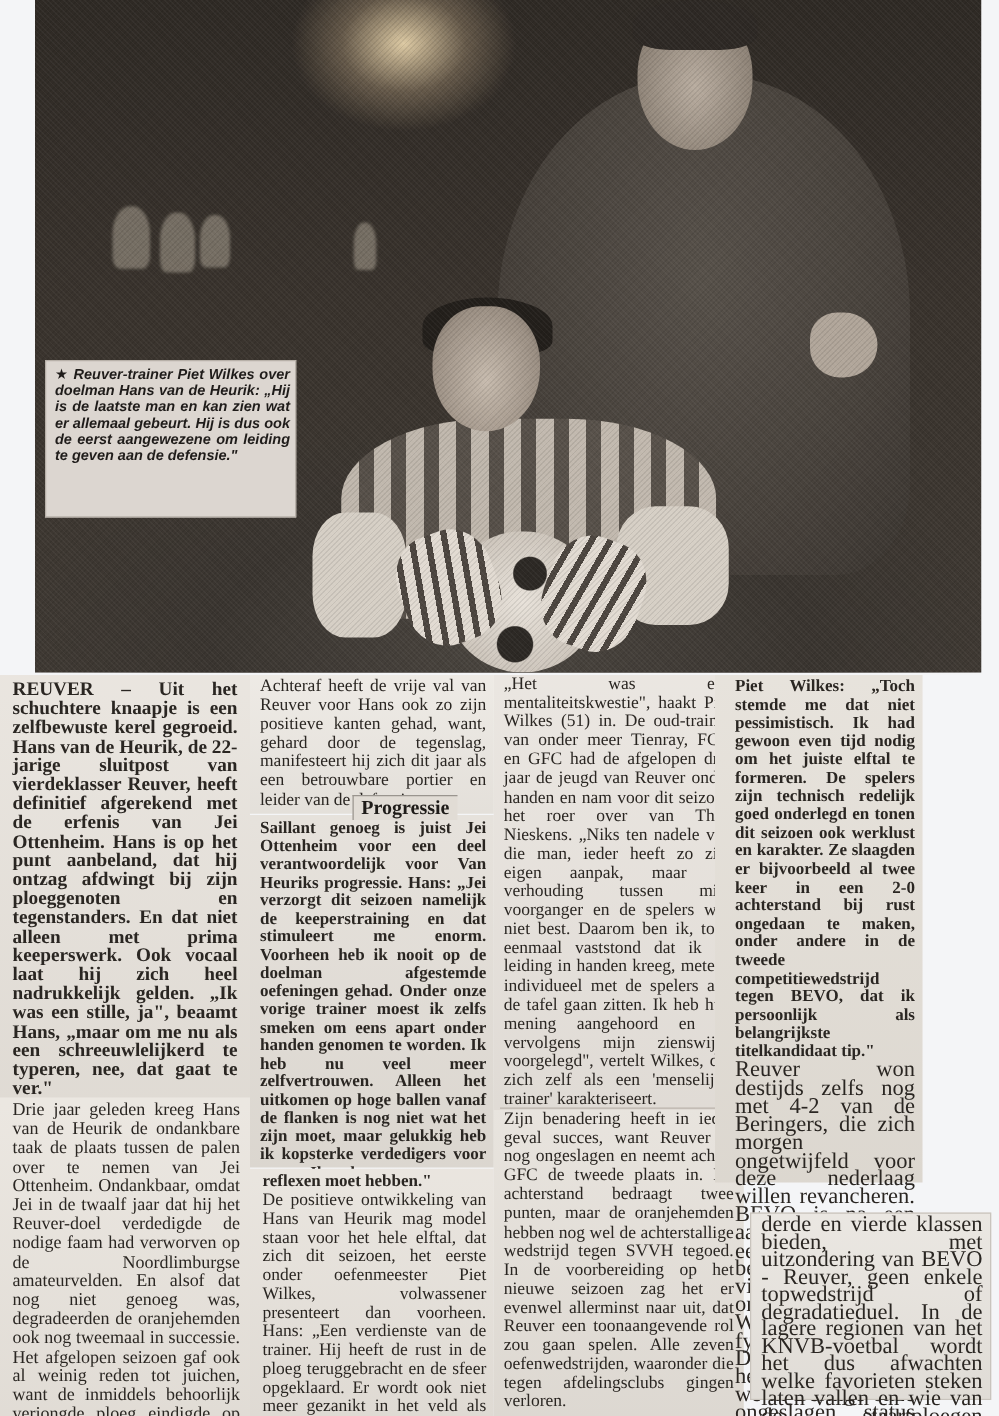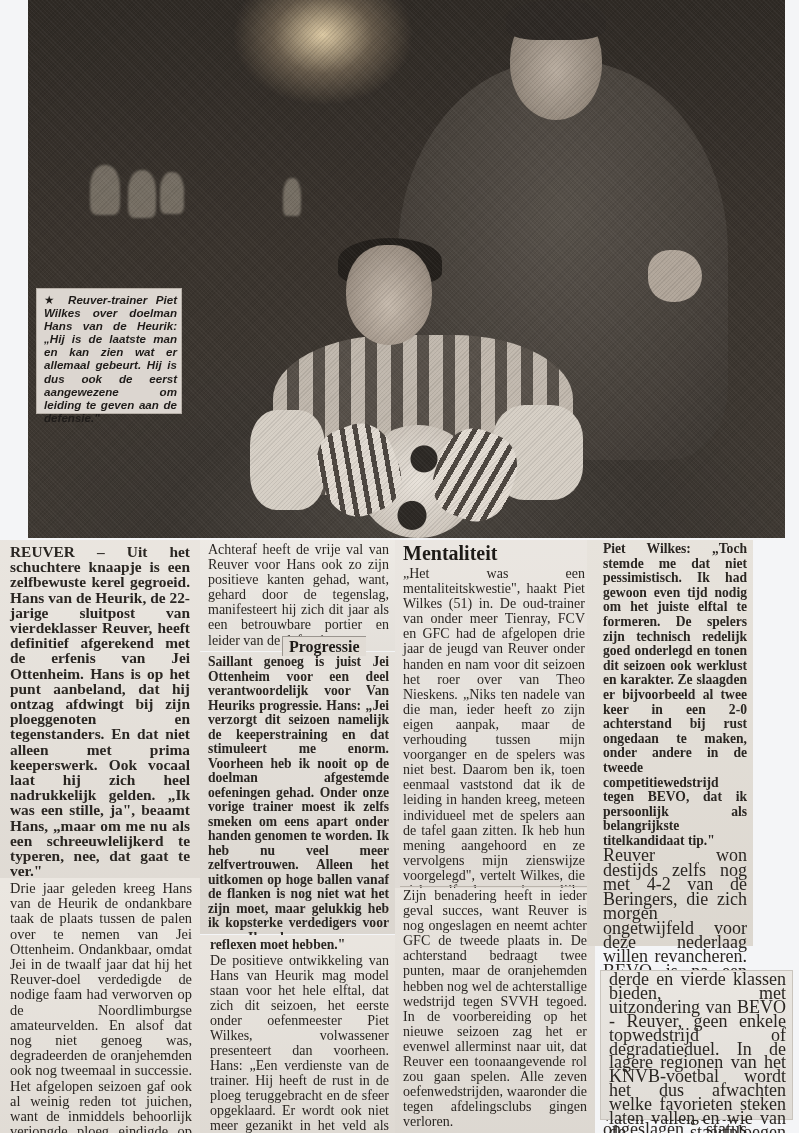--- a/index.html
+++ b/index.html
@@ -68,21 +68,21 @@
     }
     .glove { position: absolute; width: 78px; height: 90px; background: repeating-linear-gradient(100deg, #e2dbd2 0 8px, #4d4640 8px 13px); border-radius: 40%; }
     .glove.l { left: 292px; top: 425px; transform: rotate(-20deg); }
     .glove.r { left: 408px; top: 430px; transform: rotate(20deg); }
     .sleeve { position: absolute; background: #d6cfc5; border-radius: 35%; }
     .sleeve.l { left: 222px; top: 410px; width: 75px; height: 100px; }
     .sleeve.r { left: 465px; top: 405px; width: 90px; height: 95px; }
 
     
     .caption {
-      position: absolute; left: 36px; top: 288px; width: 146px; height: 126px;
+      position: absolute; left: 36px; top: 288px; width: 201px; height: 126px;
       background: #dcd6d0; padding: 4px 4px 4px 7px;
       font-family: "Liberation Sans", "DejaVu Sans", sans-serif;
       font-weight: bold; font-style: italic; font-size: 11.6px; line-height: 13.1px;
       color: #1f1c1a; text-align: justify;
       border: 1px solid #b7b0a8;
     }
 
     
     .clip {
       position: absolute; background: #e4dfd8;
@@ -113,21 +113,21 @@
 
     
     #c3a { left: 395px; top: 540px; width: 200px; height: 348px; padding: 0 8px 0 8px; background-color: #e7e2dc; border-right: 2px solid #f3f3f5; }
     #c3a .heading { font-size: 20px; line-height: 26px; }
     #c3a .col-text { font-size: 14px; line-height: 15.1px; }
     #c3b { left: 395px; top: 888px; width: 200px; height: 245px; padding: 0 8px; background-color: #e4dfd8; }
     #c3b .heading { font-size: 20px; line-height: 24px; }
     #c3b .col-text { font-size: 14px; line-height: 15.1px; }
 
     
-    #c4a { left: 587px; top: 540px; width: 166px; height: 406px; padding: 2px 6px 0 16px; background-color: #e3ded6; }
+    #c4a { left: 572px; top: 540px; width: 166px; height: 406px; padding: 2px 6px 0 16px; background-color: #e3ded6; }
     #c4a .col-text-bold { font-size: 13.6px; line-height: 14.6px; }
     #c4a .col-text { font-size: 18px; line-height: 14.4px; }
     #c4b { left: 600px; top: 970px; width: 193px; height: 150px; padding: 2px 6px 0 8px; background-color: #e7e3dd; border: 1px solid #c9c4bd; }
     #c4b .col-text { font-size: 18px; line-height: 13.9px; }
 
     .sep { position: absolute; background: #b9b3ab; }
   </style>
 </head>
 <body>
 
@@ -168,21 +168,20 @@
 <div class="clip" id="c2b">
   <p class="col-text-bold">Saillant genoeg is juist Jei Ottenheim voor een deel verantwoordelijk voor Van Heuriks progressie. Hans: „Jei verzorgt dit seizoen namelijk de keeperstraining en dat stimuleert me enorm. Voorheen heb ik nooit op de doelman afgestemde oefeningen gehad. Onder onze vorige trainer moest ik zelfs smeken om eens apart onder handen genomen te worden. Ik heb nu veel meer zelfvertrouwen. Alleen het uitkomen op hoge ballen vanaf de flanken is nog niet wat het zijn moet, maar gelukkig heb ik kopsterke verdedigers voor me. Ik ben meer een lijnkeeper, die het van zijn</p>
 </div>
 <div class="heading" id="c2prog">Progressie</div>
 <div class="clip" id="c2c">
   <p class="col-text-bold" style="font-size:13.6px;line-height:16px;">reflexen moet hebben."</p>
   <p class="col-text">De positieve ontwikkeling van Hans van Heurik mag model staan voor het hele elftal, dat zich dit seizoen, het eerste onder oefenmeester Piet Wilkes, volwassener presenteert dan voorheen. Hans: „Een verdienste van de trainer. Hij heeft de rust in de ploeg teruggebracht en de sfeer opgeklaard. Er wordt ook niet meer gezanikt in het veld als het tegen zit."</p>
 </div>
 
 <div class="clip" id="c3a">
-  <div class="heading">Mentaliteit</div>
   <p class="col-text">„Het was een mentaliteitskwestie", haakt Piet Wilkes (51) in. De oud-trainer van onder meer Tienray, FCV en GFC had de afgelopen drie jaar de jeugd van Reuver onder handen en nam voor dit seizoen het roer over van Theo Nieskens. „Niks ten nadele van die man, ieder heeft zo zijn eigen aanpak, maar de verhouding tussen mijn voorganger en de spelers was niet best. Daarom ben ik, toen eenmaal vaststond dat ik de leiding in handen kreeg, meteen individueel met de spelers aan de tafel gaan zitten. Ik heb hun mening aangehoord en ze vervolgens mijn zienswijze voorgelegd", vertelt Wilkes, die zich zelf als een 'menselijke trainer' karakteriseert.</p>
 </div>
 <div class="sep" style="left:400px;top:886px;width:190px;height:1px;"></div>
 <div class="clip" id="c3b">
   <p class="col-text">Zijn benadering heeft in ieder geval succes, want Reuver is nog ongeslagen en neemt achter GFC de tweede plaats in. De achterstand bedraagt twee punten, maar de oranjehemden hebben nog wel de achterstallige wedstrijd tegen SVVH tegoed. In de voorbereiding op het nieuwe seizoen zag het er evenwel allerminst naar uit, dat Reuver een toonaangevende rol zou gaan spelen. Alle zeven oefenwedstrijden, waaronder die tegen afdelingsclubs gingen verloren.</p>
 </div>
 
 <div class="clip" id="c4a">
   <p class="col-text-bold">Piet Wilkes: „Toch stemde me dat niet pessimistisch. Ik had gewoon even tijd nodig om het juiste elftal te formeren. De spelers zijn technisch redelijk goed onderlegd en tonen dit seizoen ook werklust en karakter. Ze slaagden er bijvoorbeeld al twee keer in een 2-0 achterstand bij rust ongedaan te maken, onder andere in de tweede competitiewedstrijd tegen BEVO, dat ik persoonlijk als belangrijkste titelkandidaat tip."</p>
   <p class="col-text">Reuver won destijds zelfs nog met 4-2 van de Beringers, die zich morgen ongetwijfeld voor deze nederlaag willen revancheren. BEVO is na een aarzelend begin aan een sterke opmars bezig en is al een vijftal duels ongeslagen. Piet Wilkes: „Het is een fysiek sterke ploeg. Daarom ben ik al heel tevreden, als we in Beringe onze ongeslagen status weten te handhaven."</p>

